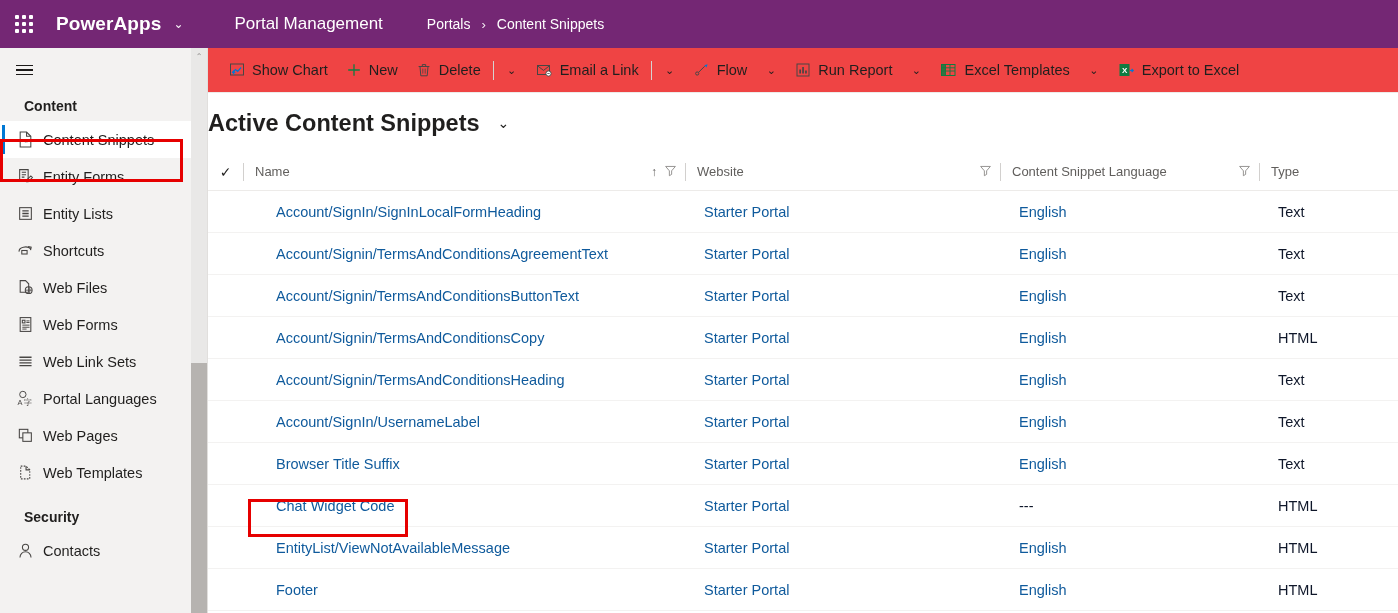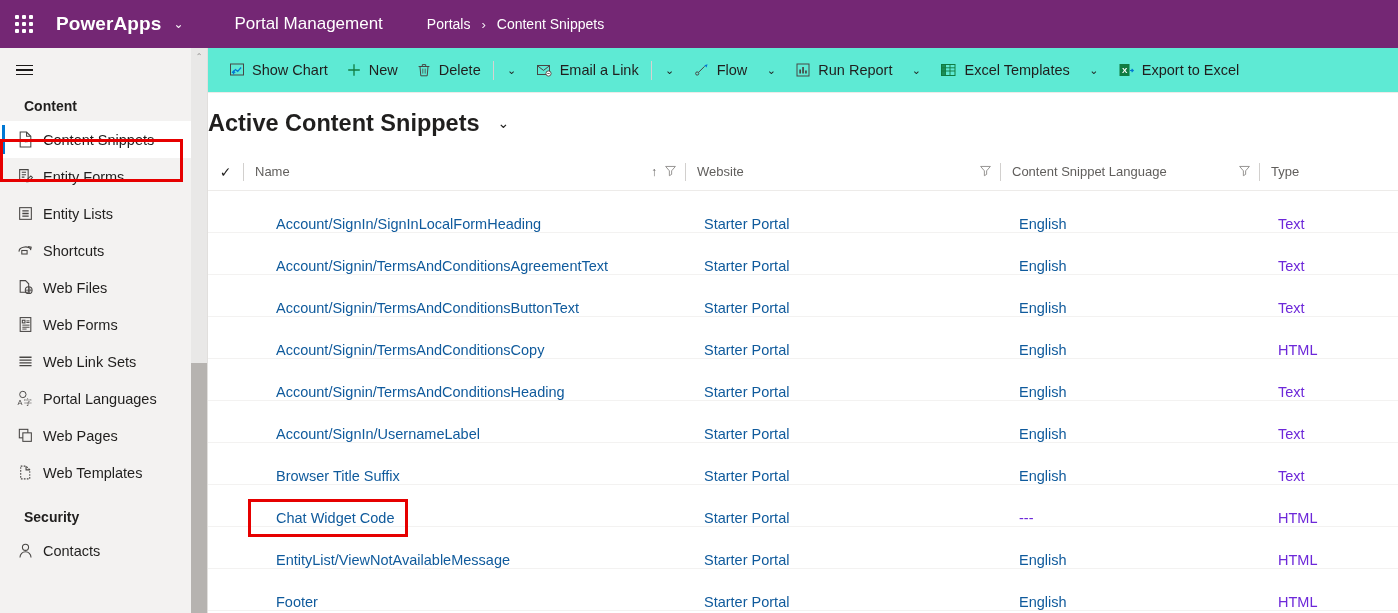--- a/index.html
+++ b/index.html
@@ -48,21 +48,21 @@
   .sb-arrow { width: 16px; height: 17px; display: flex; align-items: center; justify-content: center;
               font-size: 8px; color: #8a8886; cursor: pointer; }
   .sb-thumb { position: absolute; left: 0; top: 315px; width: 16px; height: 250px; background: #b6b3b0; cursor: pointer; }
 
   
   .anno-box { position: absolute; border: 3px solid #e60000; pointer-events: none; }
 
   
   .cmdbar {
     position: absolute; left: 208px; top: 48px; width: 1190px; height: 45px;
-    background: #5eead4; border-bottom: 1px solid #edebe9;
+    background: #ef4444; border-bottom: 1px solid #edebe9;
     display: flex; align-items: center; padding-left: 12px; overflow: hidden;
   }
   .cmd {
     display: flex; align-items: center; height: 45px; padding: 0 9px; cursor: pointer;
     font-size: 14.5px; color: #201f1e; white-space: nowrap;
   }
   .cmd .ci { margin-right: 7px; display: flex; align-items: center; }
   .cmd-chev { display: flex; align-items: center; justify-content: center; height: 45px; width: 30px;
               cursor: pointer; color: #201f1e; font-size: 11px; }
   .cmd-sep { width: 1px; height: 19px; background: #d6d3d1; margin: 0 3px; }
@@ -86,25 +86,25 @@
   .gh-cell { position: relative; display: flex; align-items: center; height: 38px; cursor: pointer; }
   .gh-cell .gh-label { padding-left: 12px; white-space: nowrap; }
   .gh-cell .gh-tools { margin-left: auto; display: flex; align-items: center; padding-right: 8px; gap: 7px; }
   .gh-cell::before { content: ""; position: absolute; left: 0; top: 10px; bottom: 10px; width: 1px; background: #d2d0ce; }
   .sort-arrow { font-size: 12px; color: #605e5c; }
   .col-name { width: 442px; }
   .col-site { width: 315px; }
   .col-lang { width: 259px; }
   .col-type { width: 139px; }
 
-  .grid-row { display: flex; align-items: flex-end; height: 42px; border-bottom: 1px solid #f3f2f1; }
+  .grid-row { display: flex; align-items: center; height: 42px; border-bottom: 1px solid #f3f2f1; }
   .rc-check { width: 35px; flex: 0 0 35px; }
   .cell { font-size: 14.5px; padding-left: 19px; white-space: nowrap; overflow: hidden; }
   .cell.link { color: #0f5a9c; cursor: pointer; }
-  .cell.plain { color: #6d28d9; }
+  .cell.plain { color: #0f172a; }
   .c-name { width: 442px; flex: 0 0 442px; padding-left: 33px; }
   .c-site { width: 315px; flex: 0 0 315px; }
   .c-lang { width: 259px; flex: 0 0 259px; }
   .c-type { width: 139px; flex: 0 0 139px; }
 </style>
 </head>
 <body>
 
 <div id="app">
 

